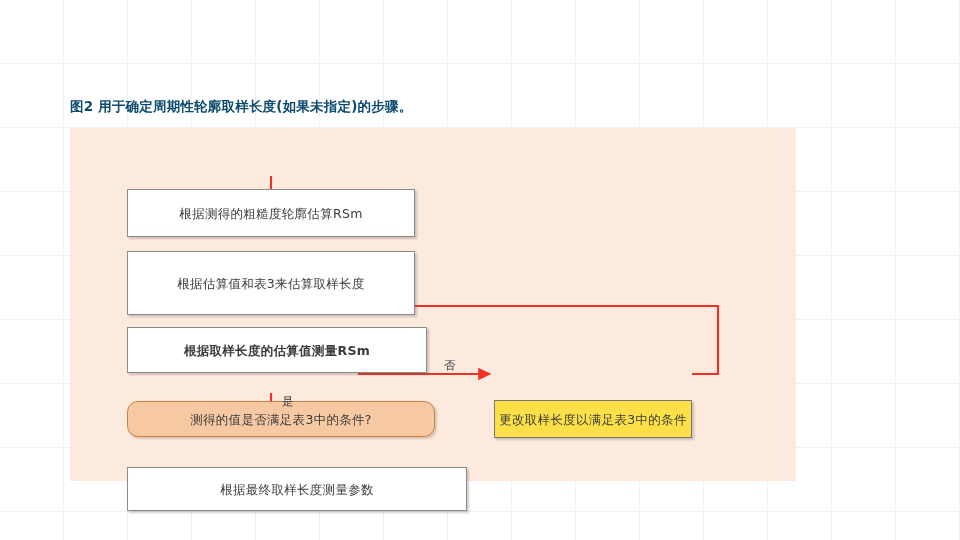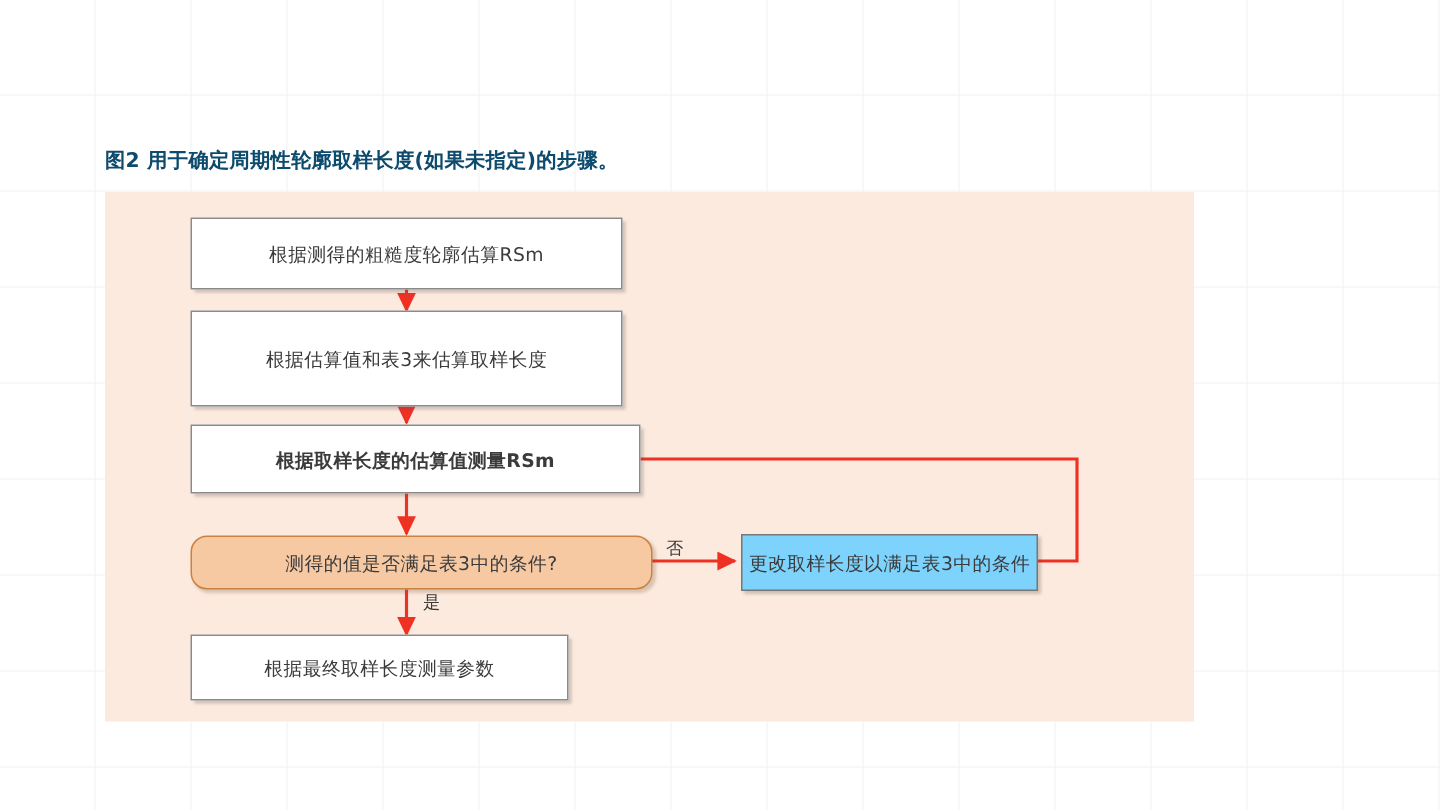--- a/index.html
+++ b/index.html
@@ -65,37 +65,38 @@
     z-index: 3;
     box-sizing: border-box;
     display: flex;
     align-items: center;
     justify-content: center;
     text-align: center;
     font-size: 12.5px;
     color: #3b3b3b;
     letter-spacing: 0.3px;
     line-height: 1.2;
+    margin-top: 44px;
   }
 
   .node.process {
     background: #ffffff;
     border: 1px solid #8a8a8a;
     box-shadow: 2px 2px 2px rgba(90, 80, 75, 0.28);
   }
 
   .node.decision {
     background: #f7c9a3;
     border: 1px solid #c9823f;
     border-radius: 11px;
     box-shadow: 2px 2px 2px rgba(120, 85, 60, 0.25);
   }
 
   .node.loopback {
-    background: #7dd3fc;
+    background: #fde047;
     border: 1px solid #777777;
     box-shadow: 2px 2px 2px rgba(90, 80, 75, 0.28);
   }
 
   .edge-label {
     position: absolute;
     z-index: 4;
     font-size: 11.5px;
     color: #3b3b3b;
     white-space: nowrap;
@@ -141,21 +142,21 @@
 </div>
 
 <div class="node process" style="left:127px; top:283px; width:300px; height:46px;font-weight:bold;">
   <span>根据取样长度的估算值测量RSm</span>
 </div>
 
 <div class="node decision" style="left:127px; top:357px; width:308px; height:36px;">
   <span>测得的值是否满足表3中的条件?</span>
 </div>
 
-<div class="node process" style="left:127px; top:423px; width:252px; height:44px;">
+<div class="node process" style="left:127px; top:423px; width:340px; height:44px;">
   <span>根据最终取样长度测量参数</span>
 </div>
 
 <div class="node loopback" style="left:494px; top:356px; width:198px; height:38px;">
   <span>更改取样长度以满足表3中的条件</span>
 </div>
 
 <div class="edge-label" style="left:444px; top:358px;">否</div>
 
 <div class="edge-label" style="left:282px; top:394px;">是</div>

